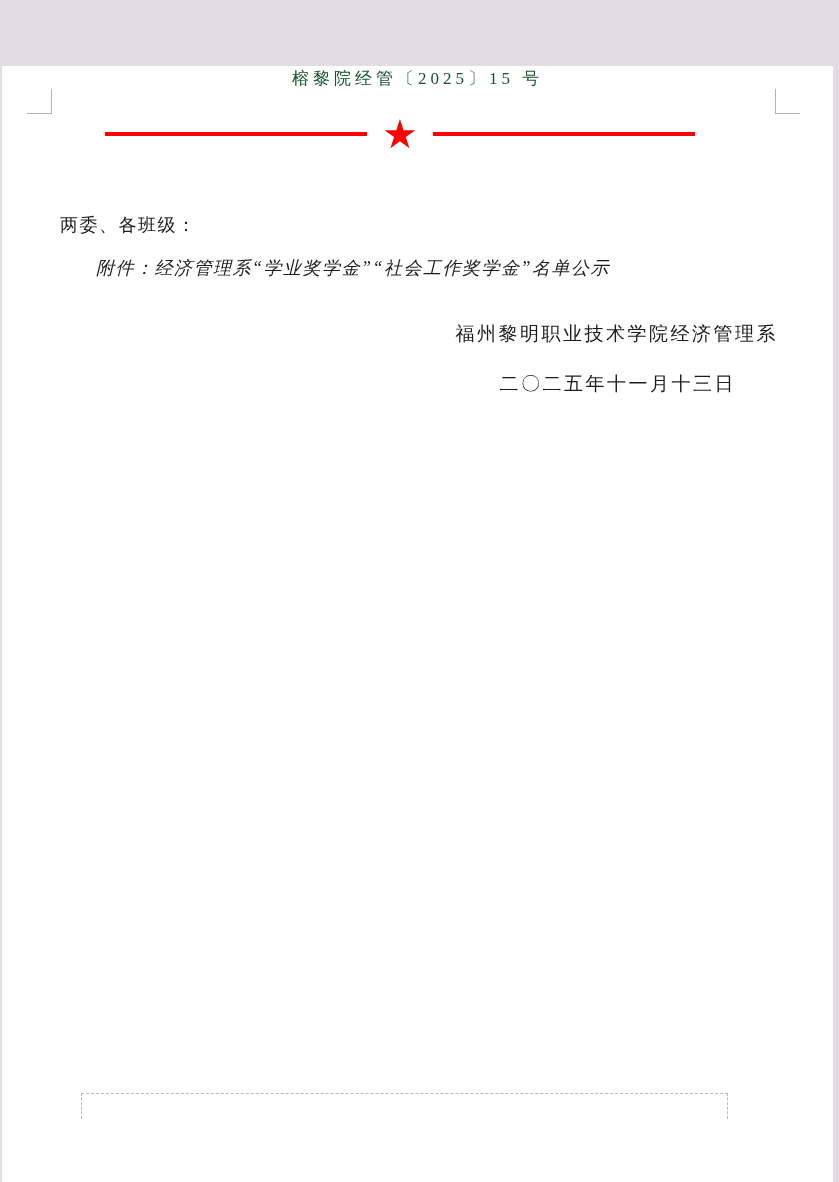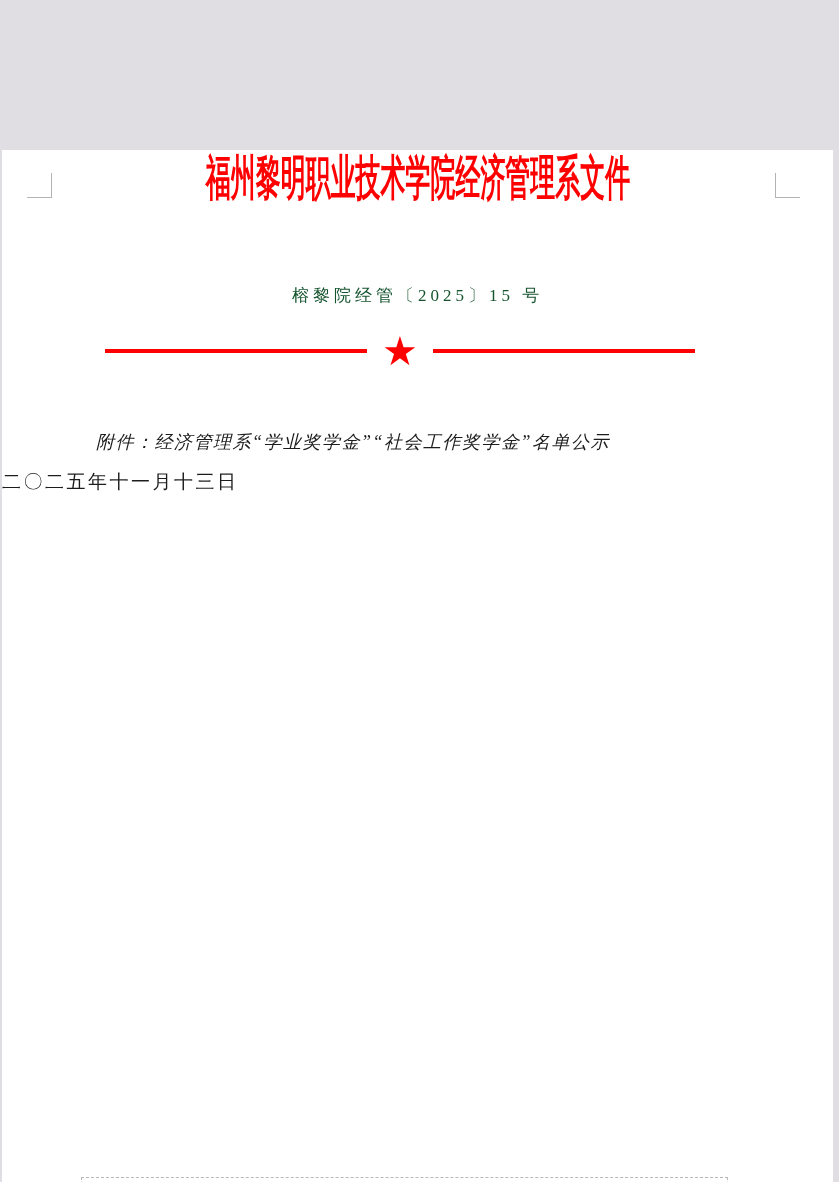--- a/index.html
+++ b/index.html
@@ -85,23 +85,23 @@
   .attachment { text-indent: 2em; font-style: italic; }
   .sign-org {
     margin-top: 28px;
     padding-right: 55px;
     text-align: right;
     font-size: 19px;
     letter-spacing: 2.5px;
     line-height: 32px;
   }
   .sign-date {
-    margin-top: 2px;
+    margin-top: 18px;
     padding-right: 97px;
-    text-align: left;
+    text-align: right;
     font-size: 19px;
     letter-spacing: 2.5px;
     line-height: 32px;
   }
   .footer-table {
     position: absolute;
     left: 79px;
     top: 1027px;
     width: 647px;
   }
@@ -113,37 +113,36 @@
   }
 </style>
 </head>
 <body>
 
 <div class="page">
 
   <div class="corner tl"></div>
   <div class="corner tr"></div>
 
-  <div class="org-title">
-    <span>福州黎明职业技术学院经济管理系文件</span>
-  </div>
 
   <div class="doc-number">榕黎院经管〔2025〕15 号</div>
 
   <div class="divider">
     <div class="line"></div>
     <div class="star">★</div>
     <div class="line"></div>
   </div>
 
 
   <div class="body-block">
+    <div class="salutation">两委、各班级：</div>
     <div class="attachment">附件：经济管理系“学业奖学金”“社会工作奖学金”名单公示</div>
   </div>
 
+  <div class="sign-org">福州黎明职业技术学院经济管理系</div>
   <div class="sign-date">二〇二五年十一月十三日</div>
 
   <div class="footer-table">
     <div class="footer-row-empty"></div>
 
   </div>
 
 </div>
 
 </body></html>

